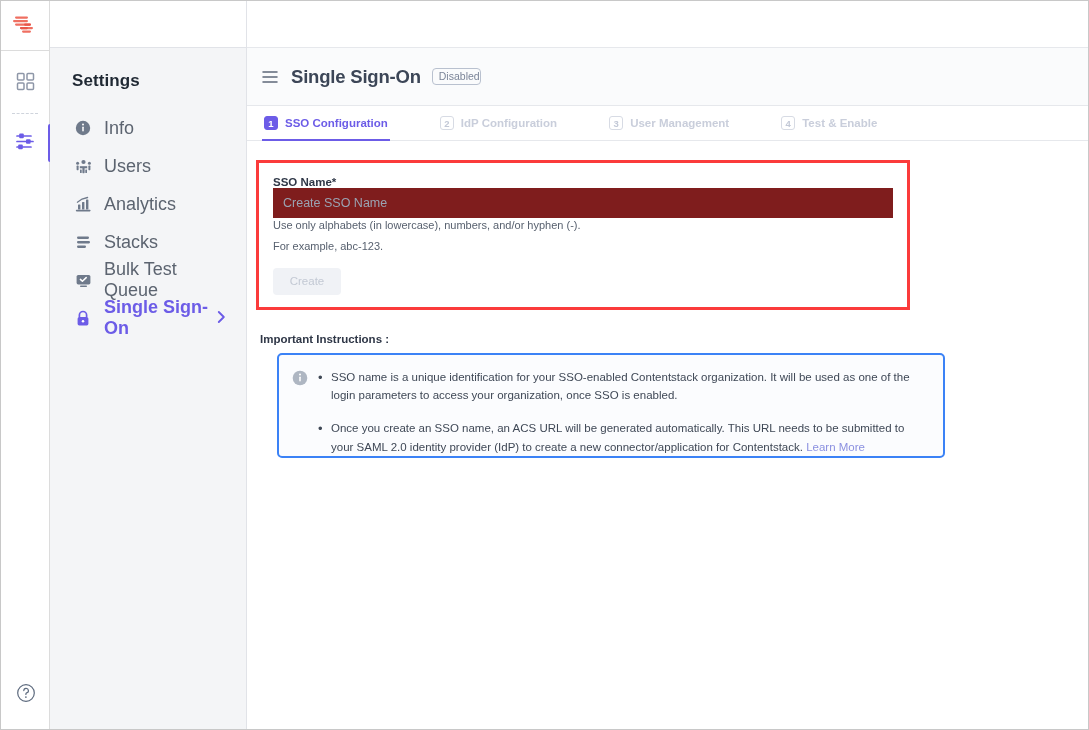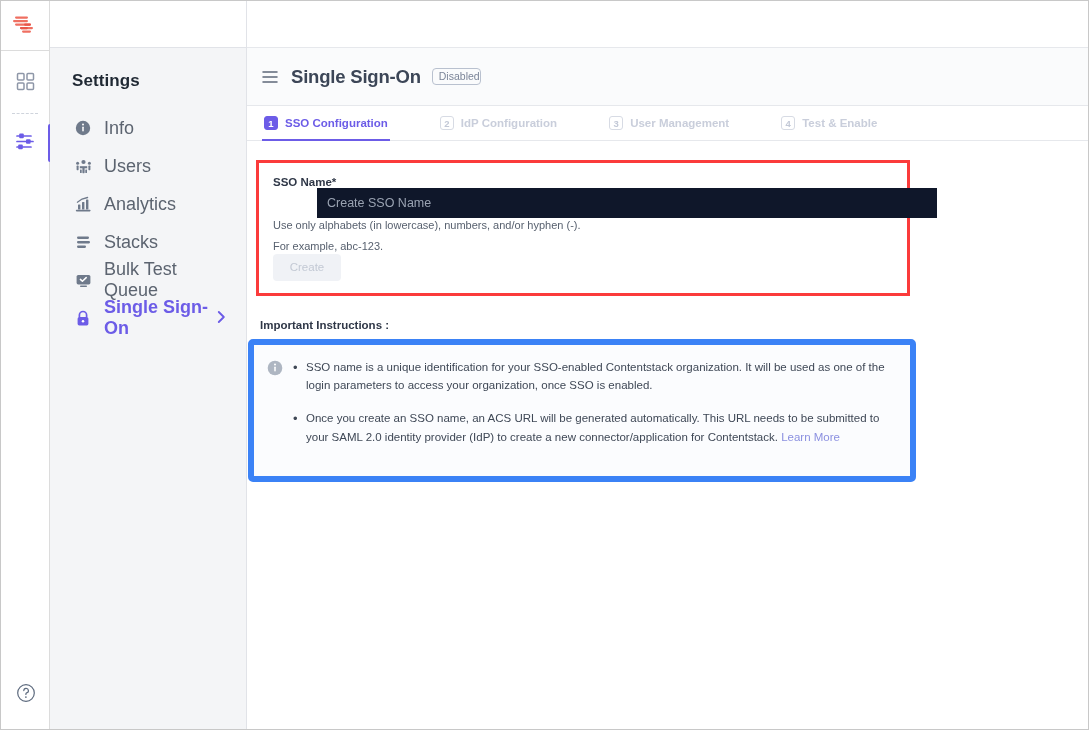--- a/index.html
+++ b/index.html
@@ -207,63 +207,63 @@
   }
   .field-label {
     font-size: 11.5px;
     font-weight: bold;
     color: #2f3747;
     margin-bottom: 0;
   }
   .sso-input {
     width: 100%;
     height: 30px;
-    background: #0f172a;
+    background: #7f1d1d;
     border: none;
     outline: none;
     font-size: 12.5px;
     color: #9aa3b2;
     padding: 0 10px;
     font-family: "Liberation Sans", sans-serif;
     display: flex;
     align-items: center;
-    margin-left: 44px;
   }
   .sso-input::placeholder { color: #9aa3b2; }
   .hint {
     font-size: 11px;
     color: #58616f;
     line-height: 1.35;
   }
   .hint.second { margin-top: 6px; }
   .create-btn {
+    margin-top: 14px;
     width: 68px; height: 27px;
     background: #f0f2f6;
     border: none;
     border-radius: 4px;
     color: #c3c9d4;
     font-size: 11.5px;
     font-family: "Liberation Sans", sans-serif;
     cursor: default;
   }
 
   
   .instr-title {
     margin: 23px 0 8px 13px;
     font-size: 11.5px;
     font-weight: bold;
     color: #2f3747;
   }
   .instr-box {
-    margin-left: 1px;
+    margin-left: 30px;
     width: 668px;
-    border: 6px solid #3b82f6;
+    border: 2px solid #3b82f6;
     border-radius: 5px;
     background: #fbfcfe;
-    padding: 13px 15px 30px 13px;
+    padding: 13px 15px 0 13px;
     display: flex;
   }
   .instr-icon { flex: 0 0 17px; margin-top: 2px; margin-right: 6px; }
   .instr-list { margin: 0; padding-left: 16px; list-style: none; }
   .instr-list li {
     font-size: 11.5px;
     color: #3f4856;
     line-height: 1.62;
     position: relative;
     margin-bottom: 14px;

